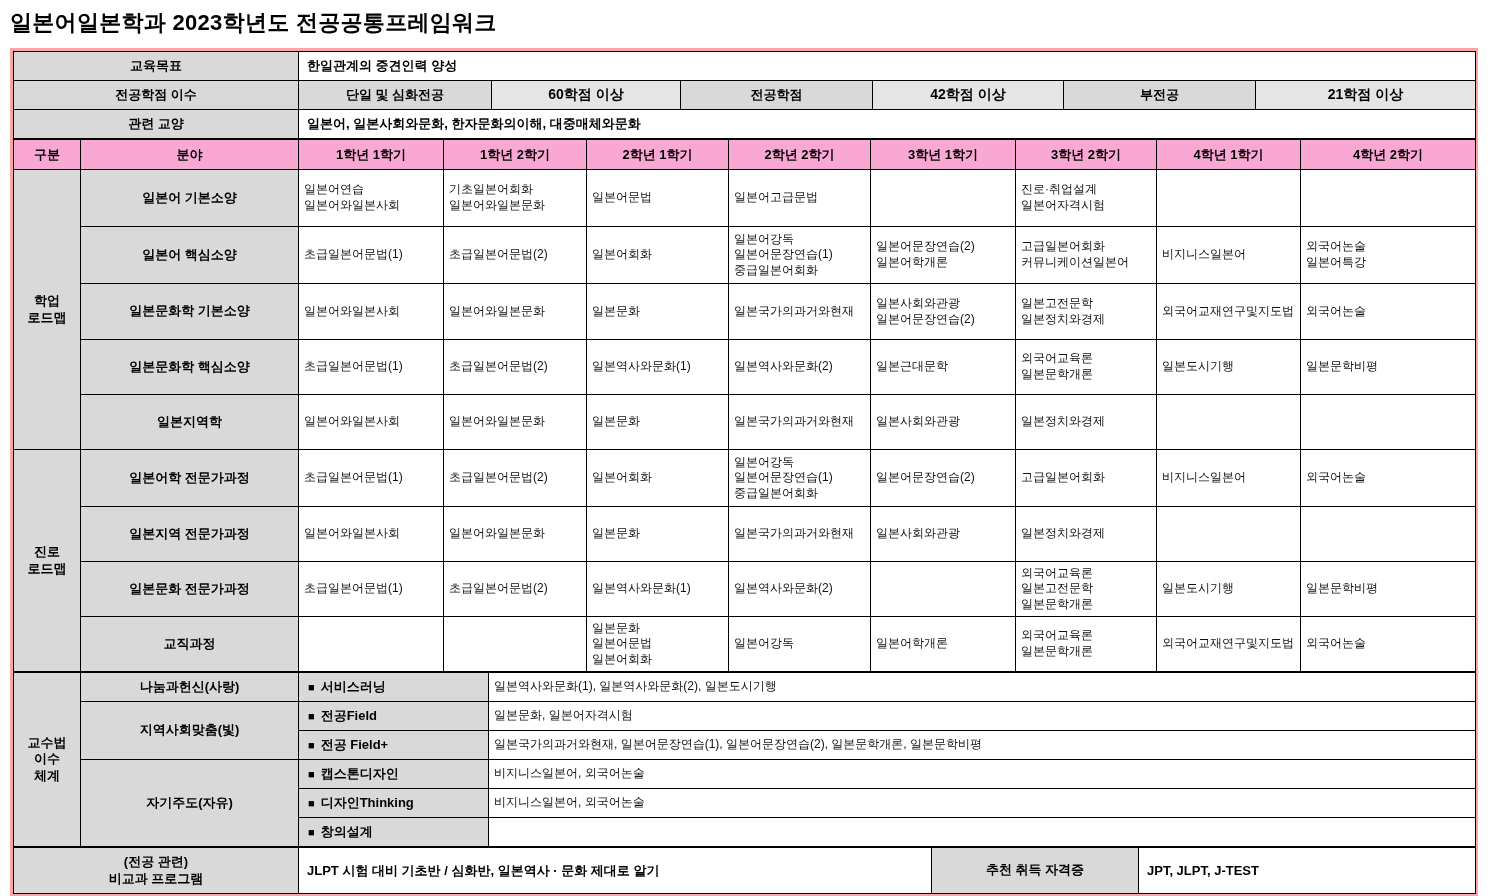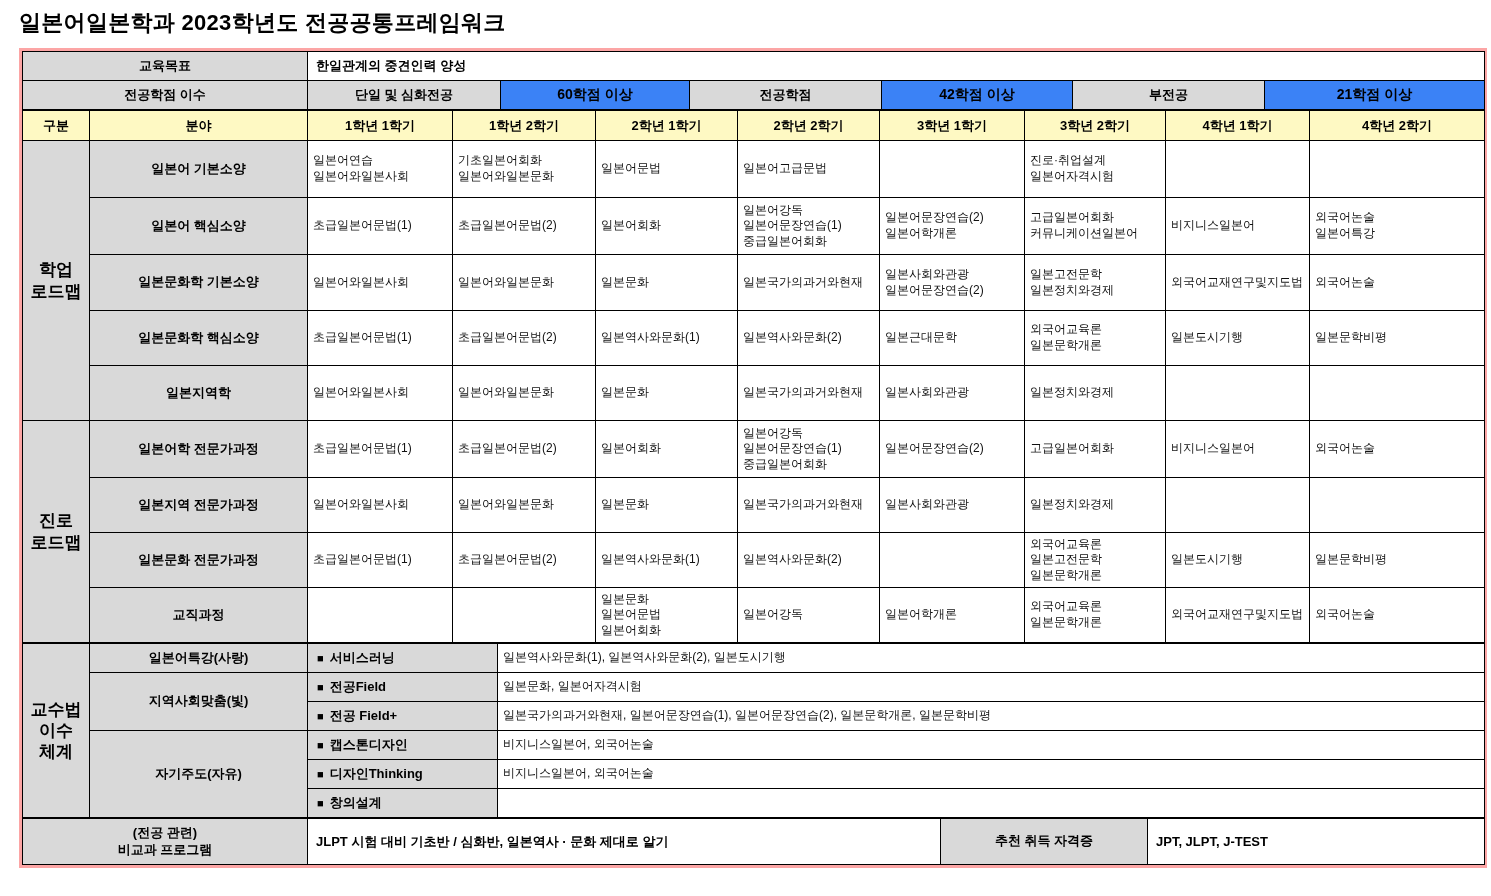--- a/index.html
+++ b/index.html
@@ -1,41 +1,41 @@
 <!DOCTYPE html>
 <html><head>
 <meta charset="utf-8">
 <style>
   html,body { margin:0; padding:0; background:#fff; }
   body {
     width:1491px; height:896px; overflow:hidden;
     font-family:"Liberation Sans","DejaVu Sans",sans-serif;
     color:#000;
   }
-  .page { padding:8px 0 0 19px; }
+  .page { padding:8px 0 0 10px; }
   .title { font-size:22px; font-weight:bold; margin:0 0 10px 0; letter-spacing:.3px; }
   .tables { width:1462px; border:3px solid #fca5a5; }
   table { border-collapse:collapse; table-layout:fixed; width:1462px; }
   td {
     border:1px solid #000; overflow:hidden; vertical-align:middle;
     padding:1px 3px;
   }
   
   .g { background:#d9d9d9; font-weight:bold; text-align:center; font-size:13px; white-space:pre-line; line-height:1.25; }
   
-  .h { background:#fef9c3; font-weight:bold; text-align:center; font-size:13px; }
+  .h { background:#f9a8d4; font-weight:bold; text-align:center; font-size:13px; }
   
   .c { background:#fff; font-size:12px; text-align:left; padding:2px 5px; white-space:pre-line; line-height:1.3; color:#111; }
   
   .v { background:#fff; font-weight:bold; font-size:13px; text-align:left; padding:2px 8px; }
-  .vc { background:#3b82f6; font-weight:bold; font-size:14px; text-align:center; }
+  .vc { background:#e5e5e5; font-weight:bold; font-size:14px; text-align:center; }
   
   .m { text-align:left; padding-left:9px; font-size:13px; white-space:nowrap;margin-top:8px; }
   .bullet { font-size:11px; margin-right:6px; }
-  .sec { font-size:17px; }
+  .sec { font-size:13px; }
 </style>
 </head>
 <body>
 
 <div class="page">
   <h1 class="title">일본어일본학과 2023학년도 전공공통프레임워크</h1>
 
   <div class="tables">
 
     <table>
@@ -54,20 +54,24 @@
         <td class="v" colspan="6">한일관계의 중견인력 양성</td>
       </tr>
       <tr style="height:29px">
         <td class="g">전공학점 이수</td>
         <td class="g">단일 및 심화전공</td>
         <td class="vc">60학점 이상</td>
         <td class="g">전공학점</td>
         <td class="vc">42학점 이상</td>
         <td class="g">부전공</td>
         <td class="vc">21학점 이상</td>
+      </tr>
+      <tr style="height:29px">
+        <td class="g">관련 교양</td>
+        <td class="v" colspan="6">일본어, 일본사회와문화, 한자문화의이해, 대중매체와문화</td>
       </tr>
     </tbody>
       </table>
 
     <table>
       <colgroup>
         <col style="width:67px">
           <col style="width:218px">
           <col style="width:145px">
           <col style="width:143px">
@@ -222,21 +226,21 @@
         <col style="width:67px">
           <col style="width:218px">
           <col style="width:190px">
           <col style="width:987px">
       </colgroup>
       <tbody>
           <tr style="height:29px">
         <td class="g sec" rowspan="6">교수법
 이수
 체계</td>
-        <td class="g">일본어특강(사랑)</td>
+        <td class="g">나눔과헌신(사랑)</td>
         <td class="g m"><span class="bullet">■</span><span>서비스러닝</span></td>
         <td class="c">일본역사와문화(1), 일본역사와문화(2), 일본도시기행</td>
       </tr>
       <tr style="height:29px">
         <td class="g" rowspan="2">지역사회맞춤(빛)</td>
         <td class="g m"><span class="bullet">■</span><span>전공Field</span></td>
         <td class="c">일본문화, 일본어자격시험</td>
       </tr>
       <tr style="height:29px">
         <td class="g m"><span class="bullet">■</span><span>전공 Field+</span></td>

